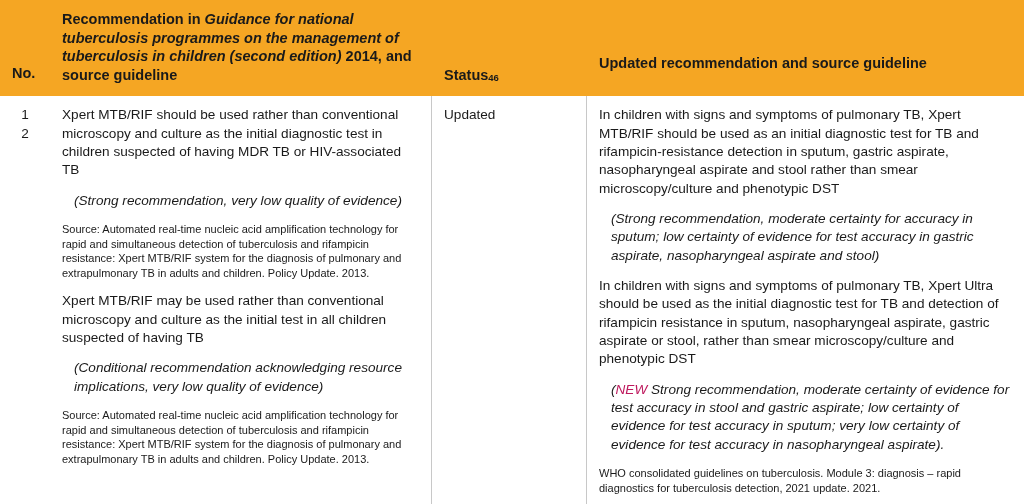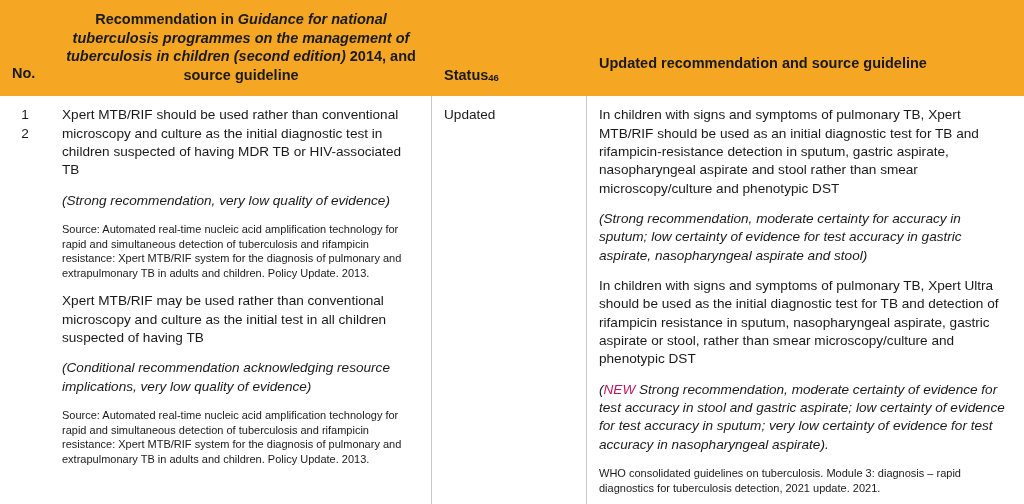--- a/index.html
+++ b/index.html
@@ -23,21 +23,20 @@
     display: flex;
     background: #f5a623;
     color: #1a1a1a;
   }
   .thead .cell {
     padding: 10px 12px 12px 12px;
     box-sizing: border-box;
     font-size: 14.5px;
     font-weight: bold;
     line-height: 1.28;
-    text-align: center;
   }
   .col-no     { width: 50px; flex: 0 0 50px; }
   .col-rec    { width: 382px; flex: 0 0 382px; }
   .col-status { width: 155px; flex: 0 0 155px; }
   .col-upd    { width: 437px; flex: 0 0 437px; }
 
   .thead .col-no {
     display: flex;
     align-items: flex-end;
     padding-bottom: 14px;
@@ -76,21 +75,21 @@
     border-right: 1px solid #c8c8c8;
   }
   .tbody .col-status {
     border-right: 1px solid #c8c8c8;
   }
   .num { display: block; }
   p {
     margin: 0 0 12px 0;
   }
   p:last-child { margin-bottom: 0; }
-  .ital { font-style: italic; }
+  .ital { font-style: italic; margin-left: 12px; }
   .src {
     font-size: 11px;
     line-height: 1.33;
     margin: 0 0 12px 0;
   }
   .src:last-child { margin-bottom: 0; }
   .new-tag {
     color: #be185d;
     font-weight: normal;
     font-style: italic;

